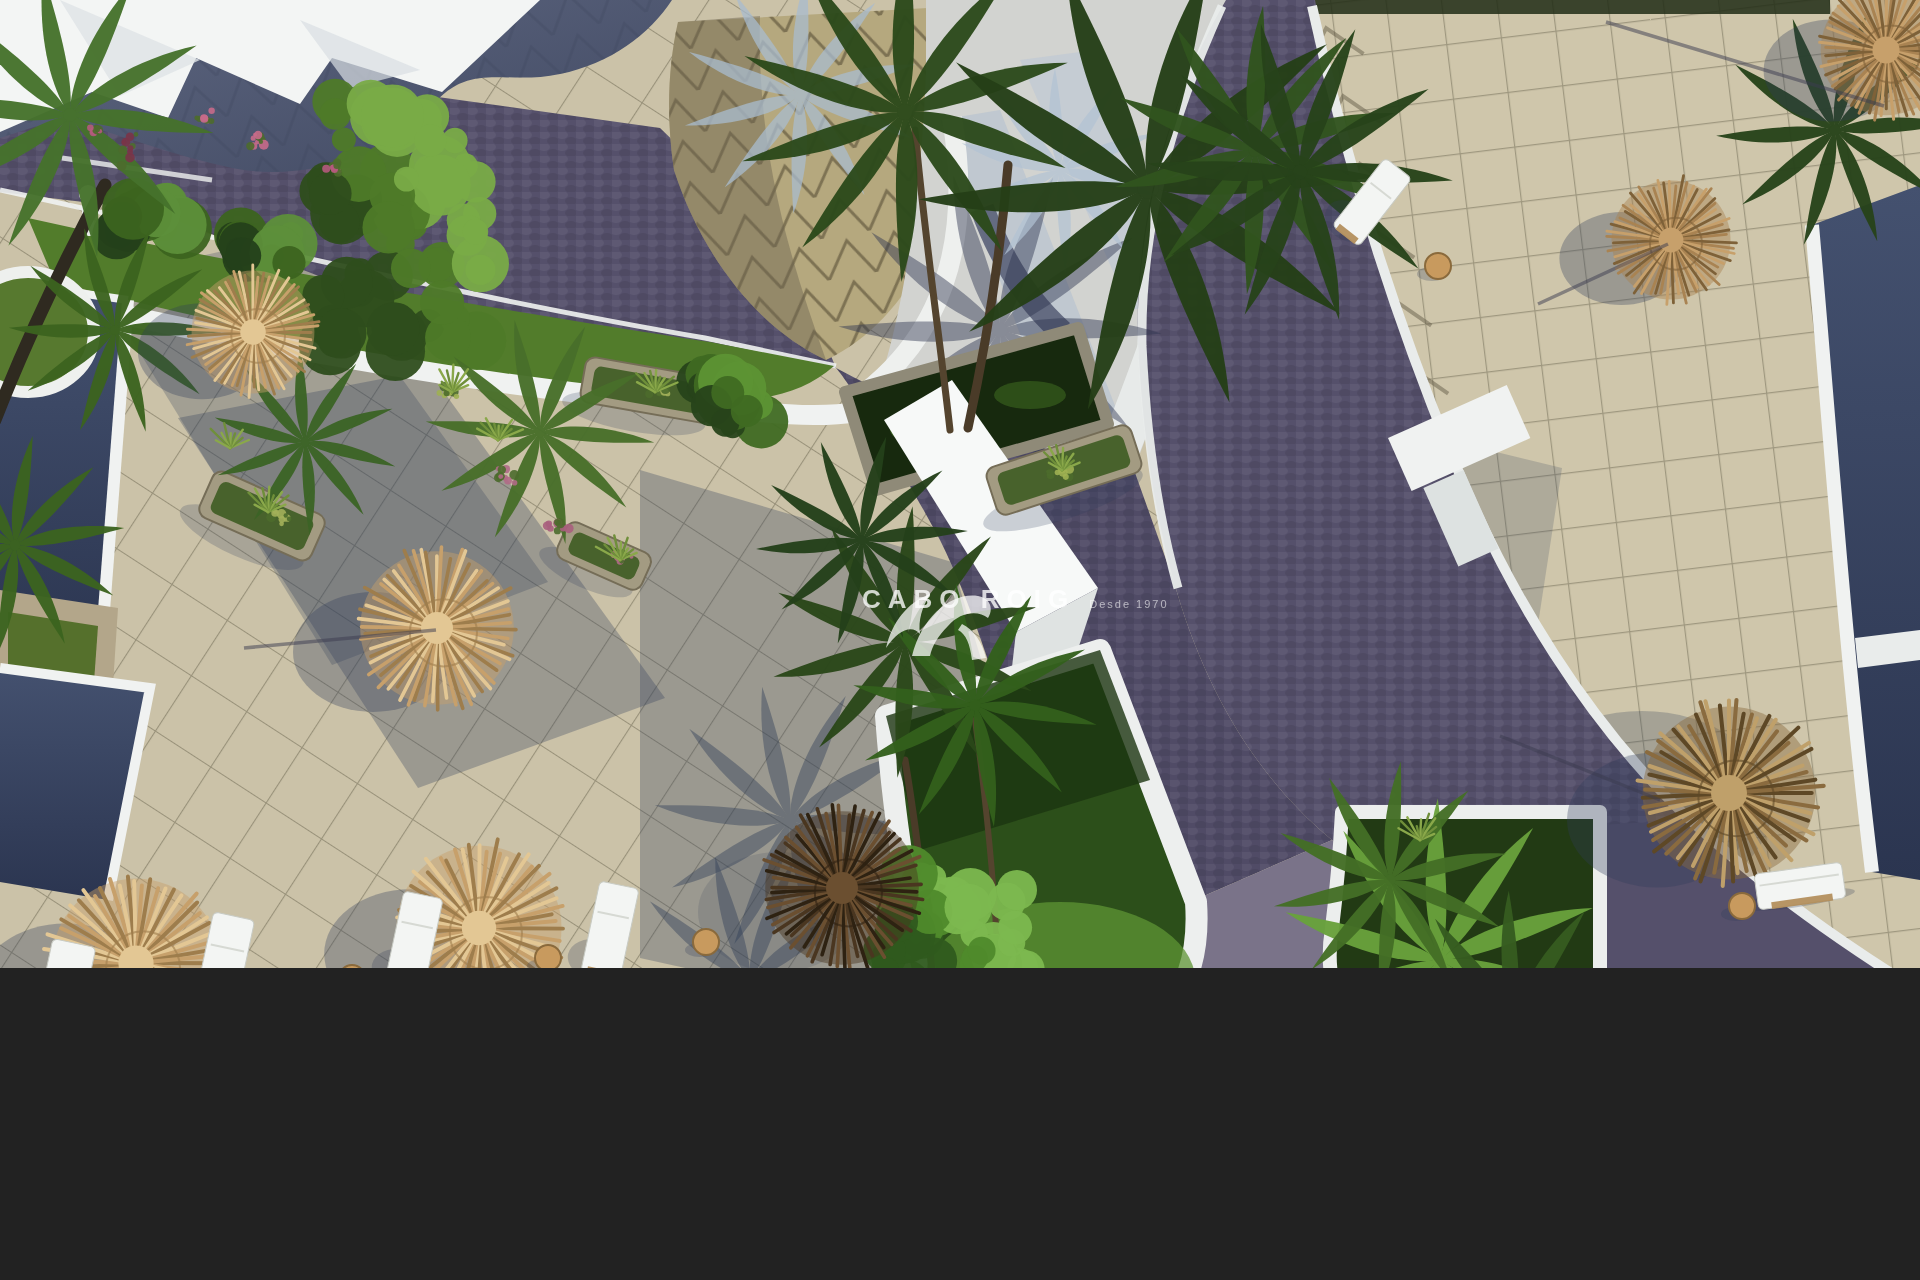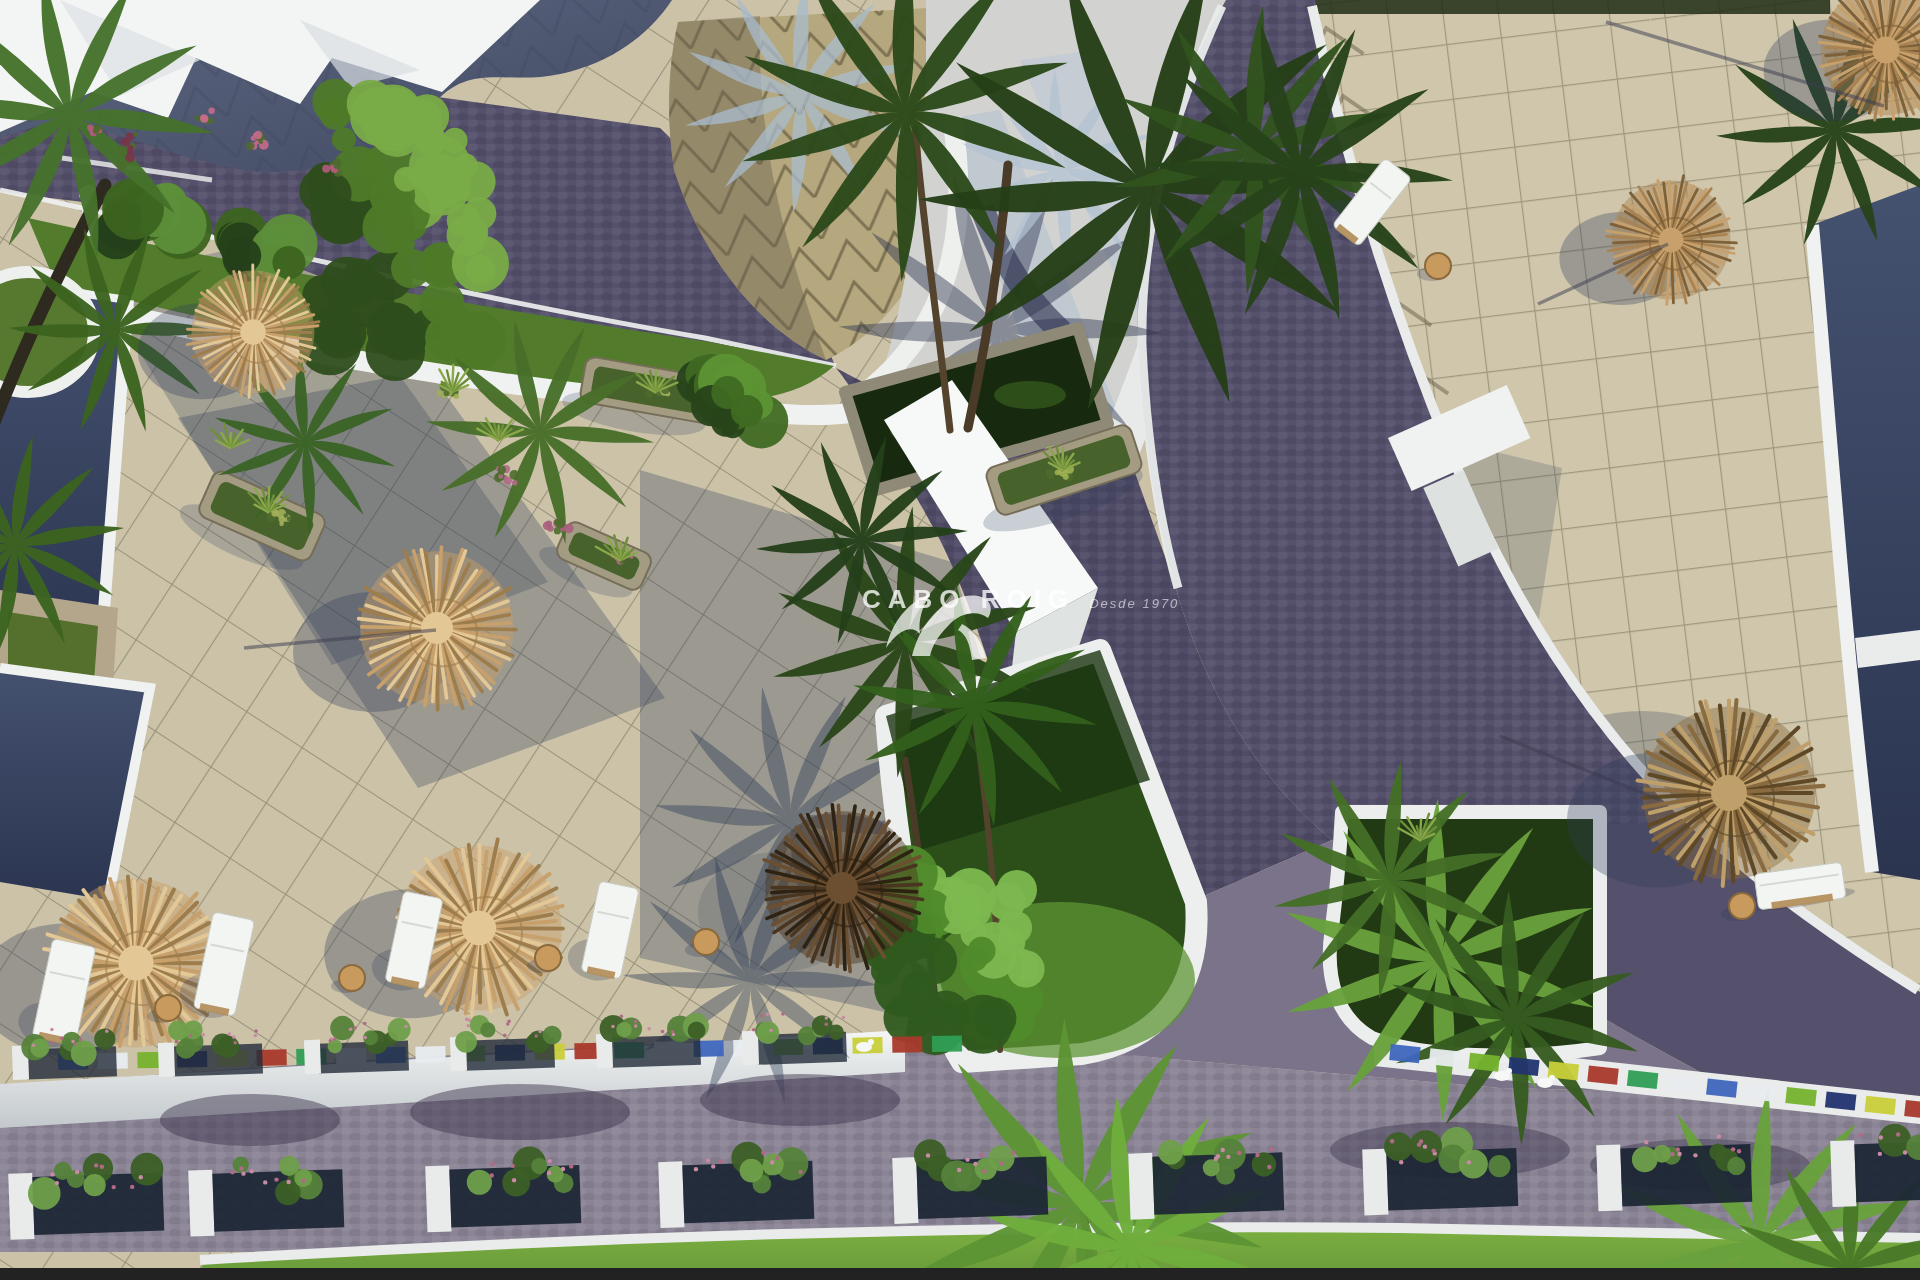--- a/index.html
+++ b/index.html
@@ -1,23 +1,23 @@
 <!DOCTYPE html>
 <html><head>
 <meta charset="utf-8">
 <style>
   html,body{margin:0;padding:0;background:#222;}
-  .stage{position:relative;width:1920px;height:1268px;overflow:hidden;
+  .stage{position:relative;width:1920px;height:968px;overflow:hidden;
          background:#cbc2a8;font-family:"Liberation Sans",sans-serif;}
   .stage svg{position:absolute;left:0;top:0;}
   .watermark{position:absolute;left:862px;top:582px;width:260px;pointer-events:none;}
   .wm-logo{display:block;margin-left:16px;opacity:.72;}
   .wm-row{display:flex;align-items:baseline;gap:14px;margin-top:2px;white-space:nowrap;}
   .wm-title{font-size:26px;font-weight:bold;letter-spacing:7px;color:rgba(255,255,255,.78);}
-  .wm-tagline{font-size:13px;letter-spacing:2px;color:rgba(255,255,255,.58);font-style:italic;}
+  .wm-tagline{font-size:11px;letter-spacing:2px;color:rgba(255,255,255,.58);}
 </style>
 </head>
 <body>
 
 <div class="stage">
 <svg id="scene" width="1920" height="1280" viewBox="0 0 1920 1280">
   <defs>
     <pattern id="gridL" width="66" height="66" patternUnits="userSpaceOnUse" patternTransform="rotate(33)">
       <path d="M0 0 H66 M0 0 V66" fill="none" stroke="#6f6a54" stroke-width="2.2" stroke-opacity=".55"></path>
     </pattern>

